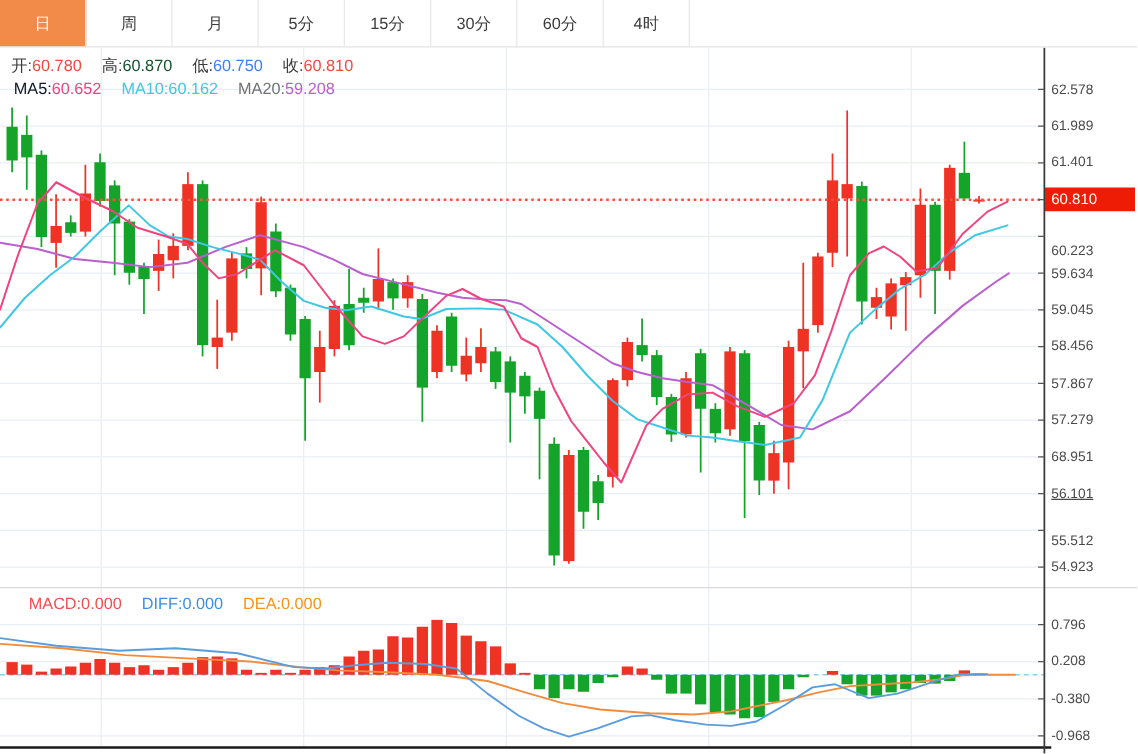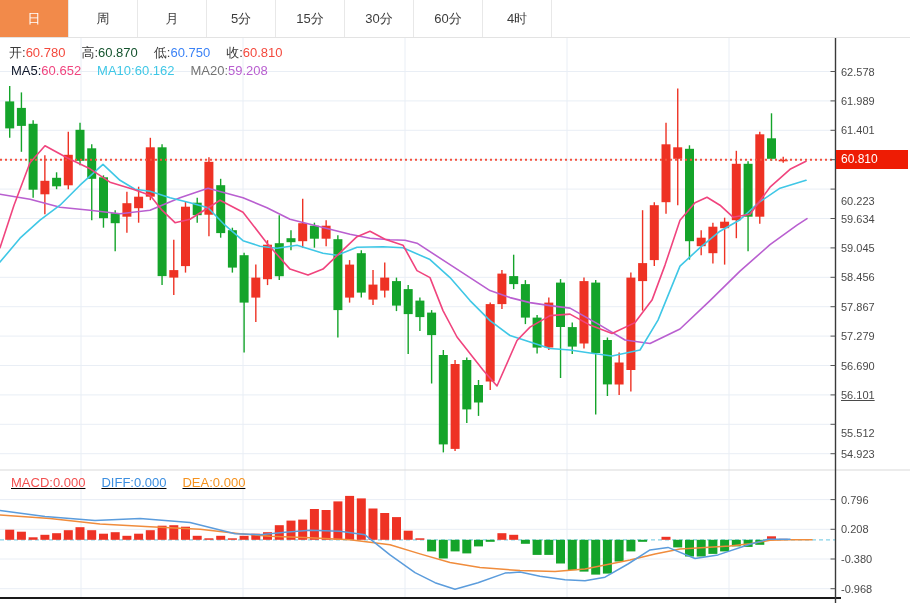--- a/index.html
+++ b/index.html
@@ -8,21 +8,21 @@
   #tabbar{position:absolute;left:0;top:0;width:910px;height:37px;display:flex;border-bottom:1px solid #e3e3e3;background:#fff;z-index:5;}
   .tab{width:69px;height:37px;line-height:37px;text-align:center;font-size:13px;color:#3c3c3c;border-right:1px solid #e8e8e8;cursor:pointer;box-sizing:border-box;}
   .tab.active{background:#f28a4a;color:#ffffff;}
   
   .inforow{position:absolute;display:flex;font-size:13px;z-index:4;white-space:nowrap;}
   .inforow .item{margin-right:16px;}
   .inforow .lbl{color:#3a3a3a;}
   #row-ohlc{left:9px;top:44px;}
   #row-ohlc .val{color:#f4493d;}
   #row-ma{left:11px;top:63px;}
-  #row-macd{left:11px;top:475px;text-decoration:underline;}
+  #row-macd{left:23px;top:475px;}
   
   .axis-label{position:absolute;left:841px;font-size:11px;color:#4a4a4a;line-height:14px;z-index:4;}
   #price-badge{position:absolute;left:836px;top:150px;width:72px;height:19px;background:#ee1c04;color:#fff;font-size:12px;line-height:19px;padding-left:5px;box-sizing:border-box;z-index:6;}
   svg{position:absolute;left:0;top:0;}
 </style>
 </head>
 <body>
 <div id="stage">
 
   <svg id="chart-svg" width="910" height="603">
@@ -320,21 +320,21 @@
   <div id="axis-labels">
       <div class="axis-label" style="top: 65px;">62.578</div>
       <div class="axis-label" style="top: 94px;">61.989</div>
       <div class="axis-label" style="top: 123px;">61.401</div>
       <div class="axis-label" style="top: 182px; margin-top: 12px;">60.223</div>
       <div class="axis-label" style="top: 212px;">59.634</div>
       <div class="axis-label" style="top: 241px;">59.045</div>
       <div class="axis-label" style="top: 270px;">58.456</div>
       <div class="axis-label" style="top: 300px;">57.867</div>
       <div class="axis-label" style="top: 329px;">57.279</div>
-      <div class="axis-label" style="top: 359px;">56.690</div>
+      <div class="axis-label" style="top: 359px;">68.951</div>
       <div class="axis-label" style="top: 388px; text-decoration: underline;">56.101</div>
       <div class="axis-label" style="top: 426px;">55.512</div>
       <div class="axis-label" style="top: 447px;">54.923</div>
       <div class="axis-label" style="top: 493px;">0.796</div>
       <div class="axis-label" style="top: 522px;">0.208</div>
       <div class="axis-label" style="top: 552px;">-0.380</div>
       <div class="axis-label" style="top: 582px;">-0.968</div>
     </div>
 
   <div id="price-badge">60.810</div>

